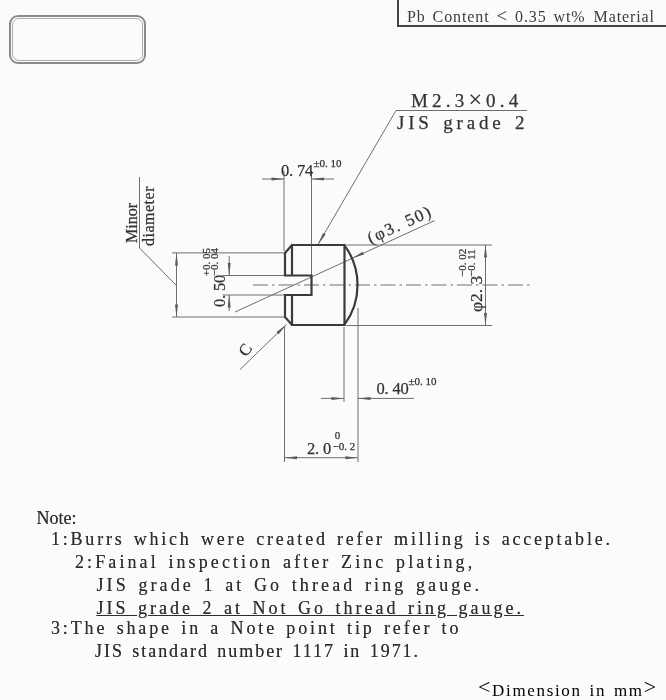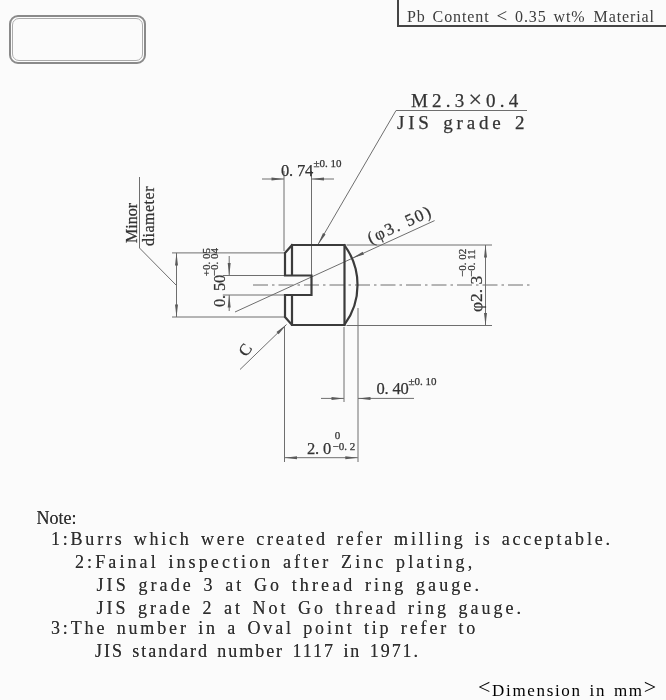--- a/index.html
+++ b/index.html
@@ -119,21 +119,21 @@
     <text transform="translate(246.5,357.5) rotate(-55)" font-size="16.5">C</text>
   </g>
 </svg>
 
 <div class="nl" style="left:36.5px;top:508px;letter-spacing:0;">Note:</div>
 
 <div class="nl" style="left:51px;top:529.3px;letter-spacing:2.78px;word-spacing:2px;">1:Burrs which were created refer milling is acceptable.</div>
 
 <div class="nl" style="left:51px;top:552.4px;letter-spacing:3.1px;word-spacing:2px;margin-left:24px;">2:Fainal inspection after Zinc plating,</div>
 
-<div class="nl" style="left:96.5px;top:574.7px;letter-spacing:3.1px;word-spacing:2px;">JIS grade 3 at Go thread ring gauge.</div>
+<div class="nl" style="left:96.5px;top:574.7px;letter-spacing:3.1px;word-spacing:2px;">JIS grade 1 at Go thread ring gauge.</div>
 
-<div class="nl" style="left:96.5px;top:597.8px;letter-spacing:3.0px;word-spacing:2px;">JIS grade 2 at Not Go thread ring gauge.</div>
+<div class="nl" style="left:96.5px;top:597.8px;letter-spacing:3.0px;word-spacing:2px;text-decoration:underline;">JIS grade 2 at Not Go thread ring gauge.</div>
 
-<div class="nl" style="left:51px;top:618.4px;letter-spacing:2.86px;word-spacing:2px;">3:The number in a Oval point tip refer to</div>
+<div class="nl" style="left:51px;top:618.4px;letter-spacing:2.86px;word-spacing:2px;">3:The shape in a Note point tip refer to</div>
 
 <div class="nl" style="left:95px;top:640.7px;letter-spacing:1.95px;word-spacing:2px;">JIS standard number 1117 in 1971.</div>
 
 <div class="abs" style="left:478px;top:673.5px;font-size:17px;color:#000000;letter-spacing:1.66px;word-spacing:2px;"><span style="font-size:22px;vertical-align:1.5px;">&lt;</span>Dimension in mm<span style="font-size:22px;vertical-align:1.5px;">&gt;</span></div>
 
 </body></html>

